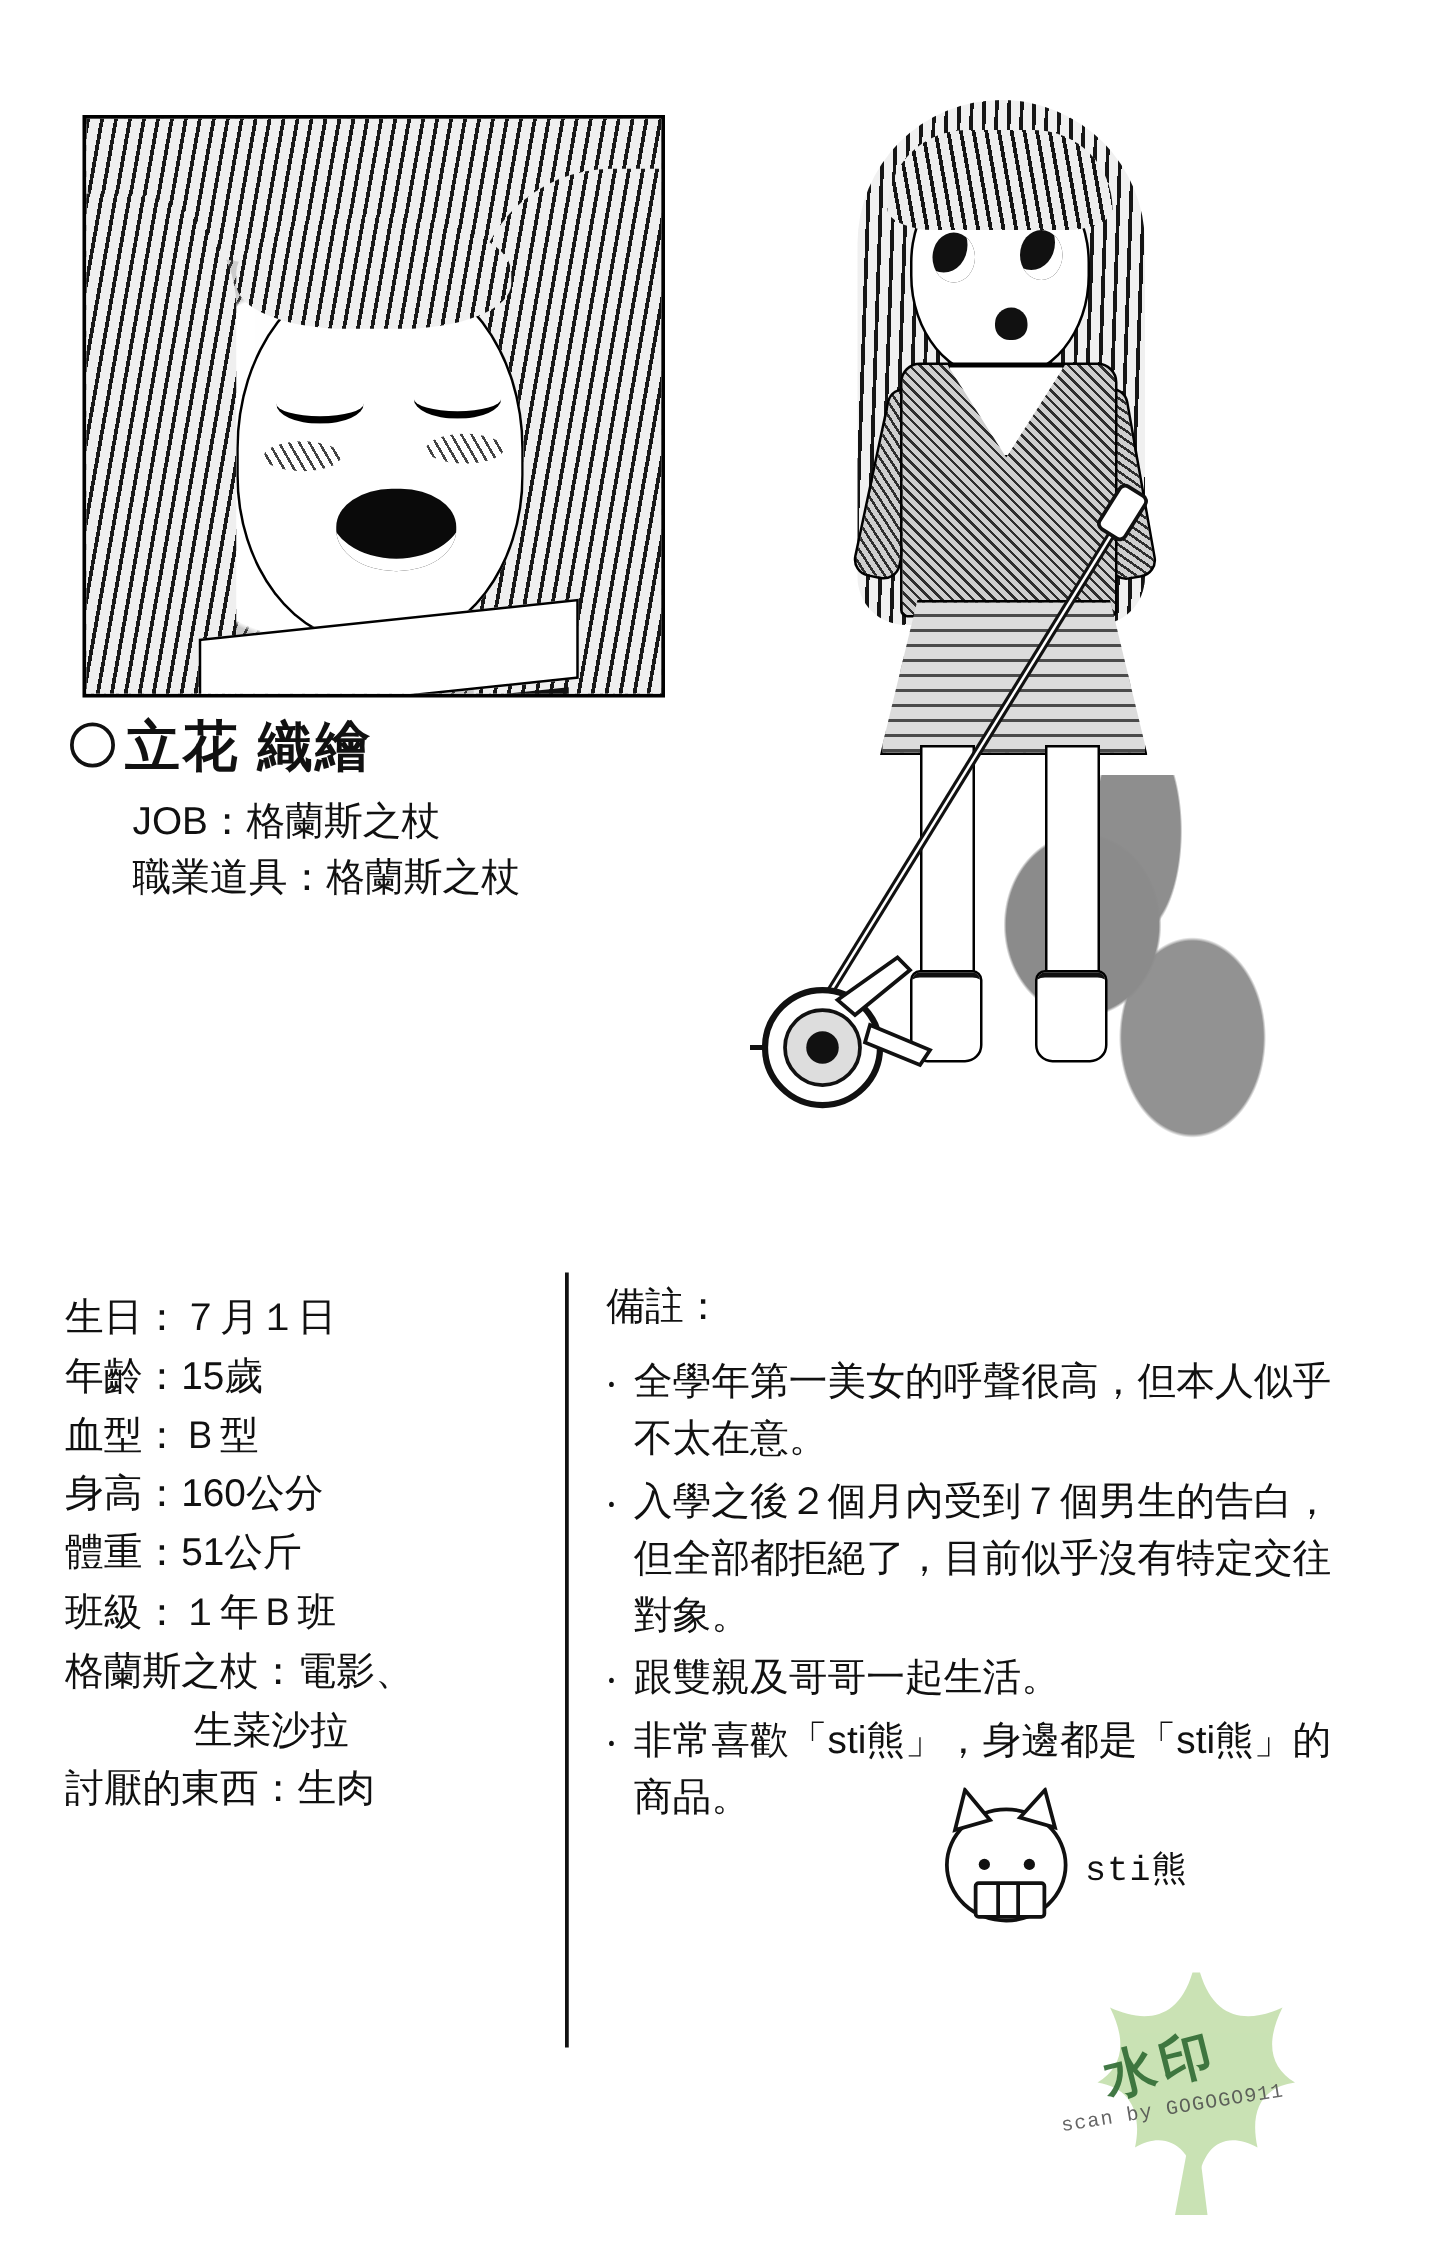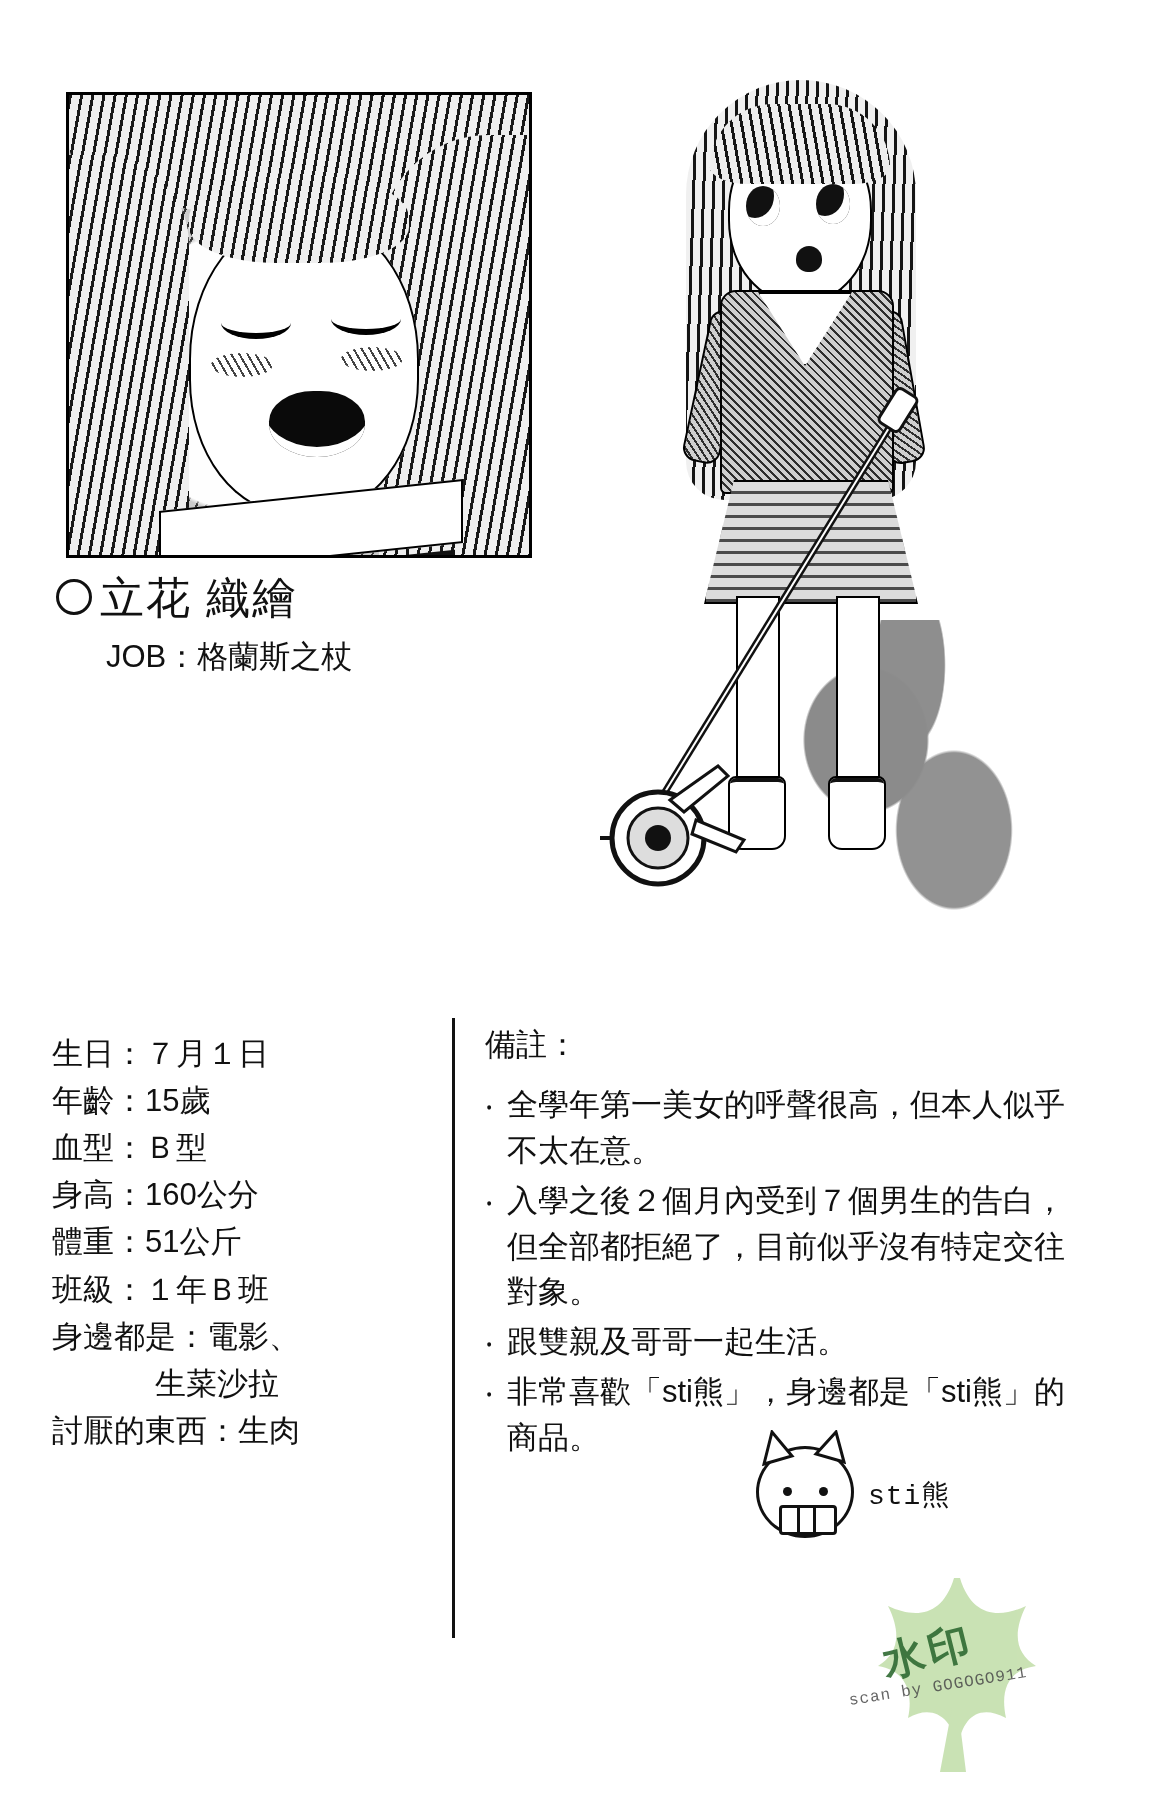--- a/index.html
+++ b/index.html
@@ -214,21 +214,21 @@
 
   
   .name-block {
     position: absolute;
     left: 56px;
     top: 572px;
     width: 520px;
   }
   .char-name {
     font-size: 44px;
-    font-weight: normal;
+    font-weight: bold;
     letter-spacing: 2px;
     line-height: 1.2;
     white-space: nowrap;
   }
   .name-circle {
     display: inline-block;
     width: 30px; height: 30px;
     border: 3px solid #111;
     border-radius: 50%;
     margin-right: 8px;
@@ -423,31 +423,32 @@
     <line x1="12" y1="778" x2="-2" y2="778" stroke="#111" stroke-width="4"></line>
   </svg>
 </div>
 
 <div class="name-block">
   <div class="char-name">
     <span class="name-circle"></span><span>立花 織繪</span>
   </div>
   <div class="job-lines">
     <div>JOB：格蘭斯之杖</div>
+    <div>職業道具：格蘭斯之杖</div>
   </div>
 </div>
 
 <div class="stats-col">
   <div class="row">生日：７月１日</div>
   <div class="row">年齡：15歲</div>
   <div class="row">血型：Ｂ型</div>
   <div class="row">身高：160公分</div>
   <div class="row">體重：51公斤</div>
   <div class="row">班級：１年Ｂ班</div>
-  <div class="row">身邊都是：電影、</div>
+  <div class="row">格蘭斯之杖：電影、</div>
   <div class="row indent">生菜沙拉</div>
   <div class="row">討厭的東西：生肉</div>
 </div>
 
 <div class="divider"></div>
 
 <div class="notes-col">
   <div class="notes-title">備註：</div>
 
   <div class="note-item">

